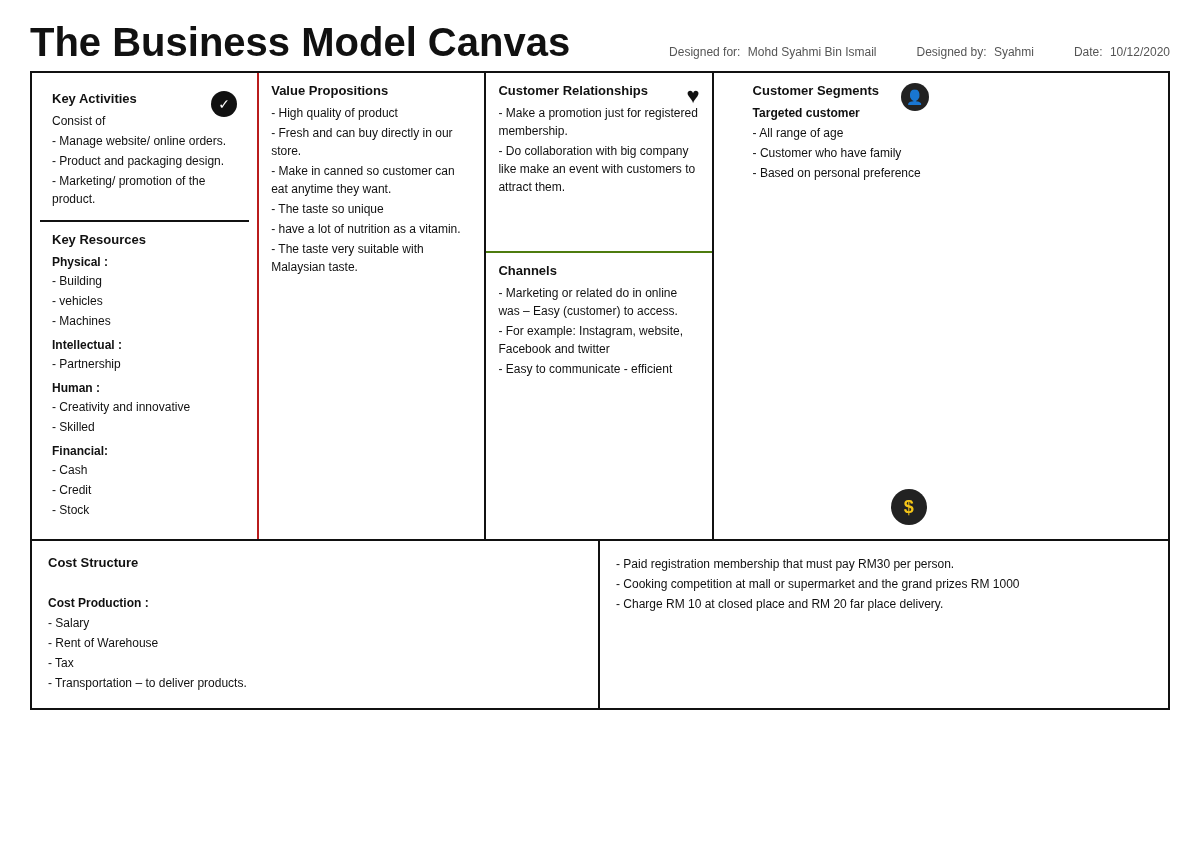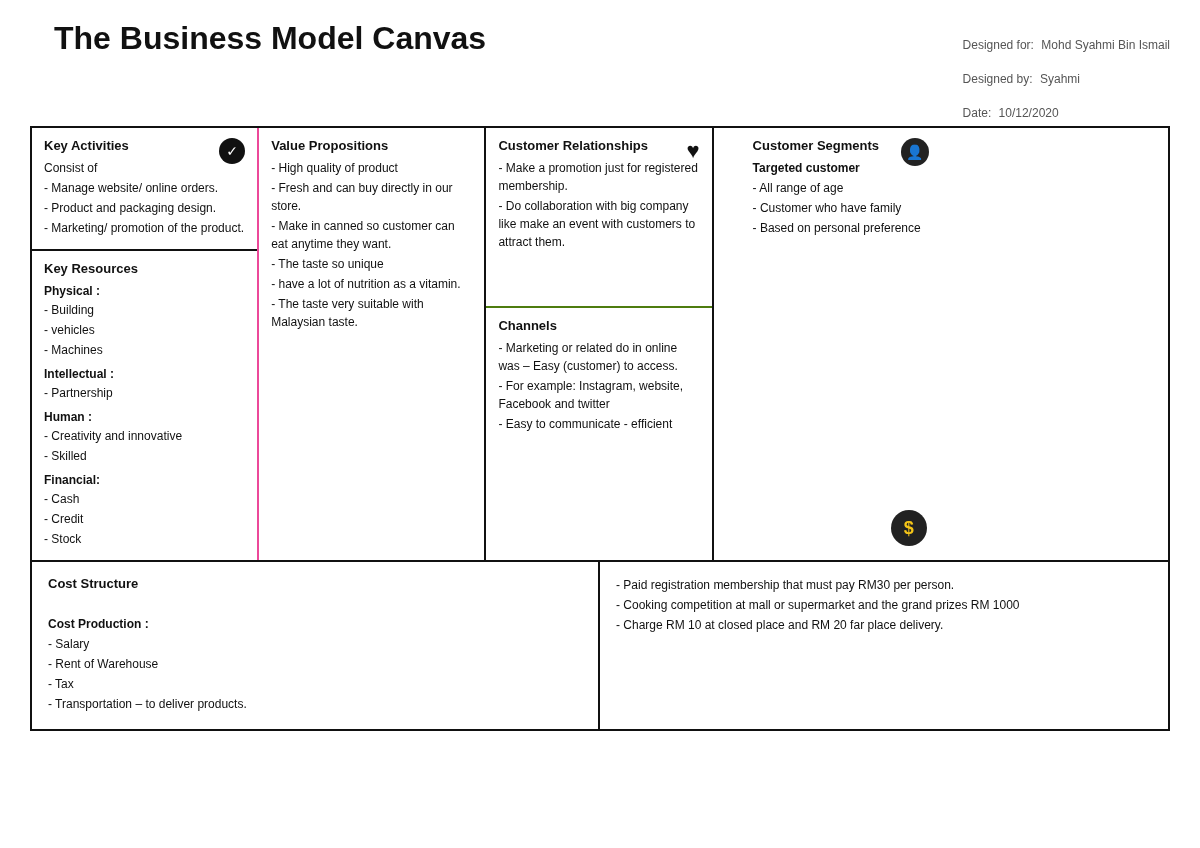--- a/index.html
+++ b/index.html
@@ -11,32 +11,30 @@
       padding: 20px 30px;
       color: #111;
     }
     .header-meta {
       display: flex;
       align-items: baseline;
       justify-content: space-between;
       margin-bottom: 6px;
     }
     .main-title {
-      font-size: 32px;
+      font-size: 40px;
       font-weight: 900;
       font-family: Arial Black, Arial, sans-serif;
-      margin-left: 24px;
     }
     .meta-info {
       font-size: 12px;
       color: #555;
       display: flex;
-      gap: 20px;
+      gap: 40px;
       align-items: baseline;
-      flex-direction: column;
     }
     .canvas-wrapper {
       border: 2px solid #111;
       display: grid;
       grid-template-rows: auto auto;
       width: 100%;
     }
     .canvas-top {
       display: grid;
       grid-template-columns: 1fr 1fr 1fr 1fr 1fr;
@@ -175,21 +173,21 @@
       <span style="margin-left:4px;">10/12/2020</span>
     </span>
   </div>
 </div>
 
 <div class="canvas-wrapper">
 
   <div class="canvas-top">
 
 
-    <div class="cell key-activities-col" style="padding:0; border-right:2px solid #ec4899;justify-content:flex-end;">
+    <div class="cell key-activities-col" style="padding:8px; border-right:2px solid #b91c1c;justify-content:flex-end;">
       <div class="key-activities-top">
         <div class="cell-title">Key Activities</div>
         <div class="cell-icon">
           <span class="check-icon">✓</span>
         </div>
         <div class="cell-text">Consist of</div>
         <div class="cell-text">- Manage website/ online orders.</div>
         <div class="cell-text">- Product and packaging design.</div>
         <div class="cell-text">- Marketing/ promotion of the product.</div>
       </div>

